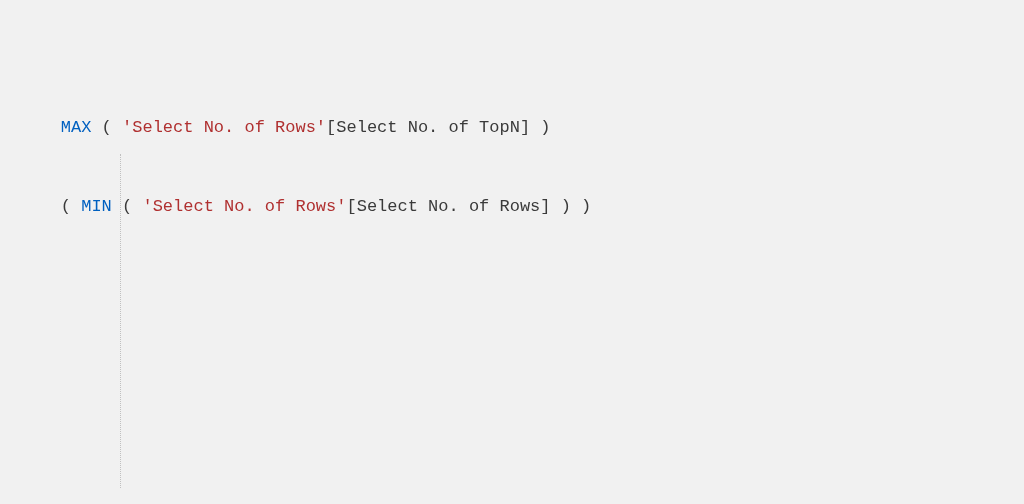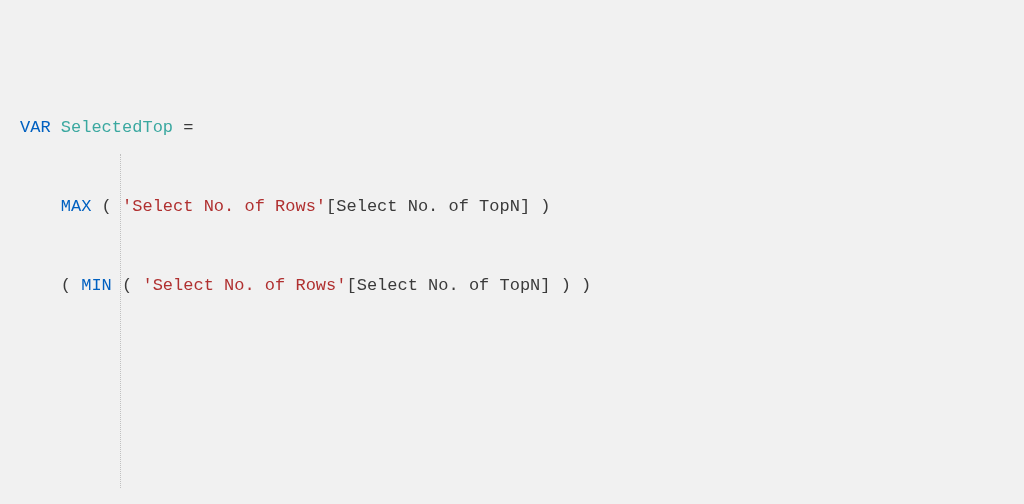--- a/index.html
+++ b/index.html
@@ -34,23 +34,22 @@
   .txt   { color: #3a3a3a; }
   .paren { color: #3a3a3a; }
   .line { position: relative; z-index: 1; }
 </style>
 </head>
 <body>
 
 <div class="code-block">
   <div class="guide g1"></div>
 
-  <div class="line"><span class="kw">VAR</span><span class="ident"> SelectedTop</span><span class="txt"> =</span></div>
   <div class="line"><span class="txt">    </span><span class="kw">MAX</span><span class="paren"> ( </span><span class="str">'Select No. of Rows'</span><span class="txt">[Select No. of TopN] )</span></div>
-  <div class="line"><span class="paren">    ( </span><span class="kw">MIN</span><span class="paren"> ( </span><span class="str">'Select No. of Rows'</span><span class="txt">[Select No. of TopN] ) )</span></div>
+  <div class="line"><span class="paren">    ( </span><span class="kw">MIN</span><span class="paren"> ( </span><span class="str">'Select No. of Rows'</span><span class="txt">[Select No. of Rows] ) )</span></div>
   
   
   
   
   
   
   
   
   
   

